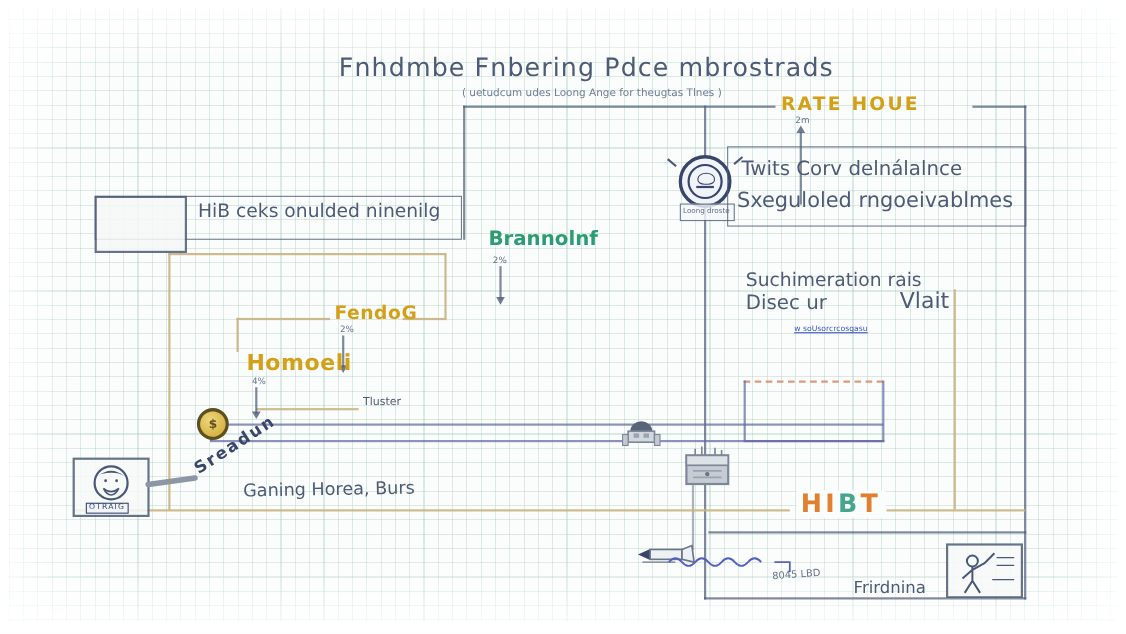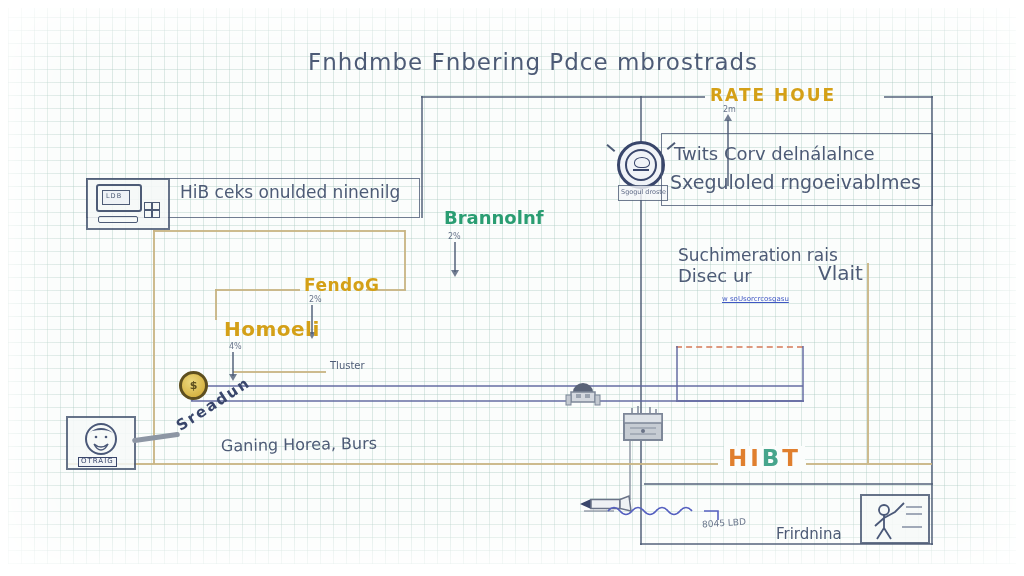--- a/index.html
+++ b/index.html
@@ -31,20 +31,21 @@
   .ann{position:absolute;font-size:8px;color:var(--ink);opacity:.85;white-space:nowrap;}
   .goldlbl{font-weight:bold;color:var(--gold);letter-spacing:.5px;}
   svg{position:absolute;overflow:visible;}
 </style>
 </head>
 <body>
 
 <div id="canvas">
 
   <div class="t" style="left:300px;top:42px;width:400px;text-align:center;font-size:23px;letter-spacing:1px;">Fnhdmbe Fnbering Pdce mbrostrads</div>
+  <div class="t" style="left:395px;top:72px;width:270px;text-align:center;font-size:9.5px;color:var(--ink-soft);">( uetudcum udes Loong Ange for theugtas Tlnes )</div>
 
   <div class="wh" style="left:413px;top:88px;width:284px;"></div>
   <div class="wh" style="left:876px;top:88px;width:49px;"></div>
   <div class="wv" style="left:413px;top:88px;height:122px;"></div>
   <div class="wv" style="left:632px;top:88px;height:449px;"></div>
   <div class="wv" style="left:923px;top:88px;height:449px;"></div>
   <div class="wh" style="left:632px;top:535px;width:293px;"></div>
   <div class="wh" style="left:636px;top:475px;width:289px;"></div>
   <div class="wv" style="left:621px;top:433px;height:59px;background:var(--gray);"></div>
 
@@ -55,21 +56,21 @@
 
   <div style="position:absolute;left:609px;top:133px;width:48px;height:48px;border:3px solid #39466b;
               border-radius:50%;background:#f0f3f7;box-sizing:border-box;">
     <div style="position:absolute;left:5px;top:5px;width:32px;height:32px;border:2px solid #39466b;border-radius:50%;box-sizing:border-box;"></div>
     <div style="position:absolute;left:14px;top:13px;width:14px;height:9px;border:1.5px solid #39466b;border-radius:50% 50% 40% 40%;"></div>
     <div style="position:absolute;left:13px;top:25px;width:16px;height:2px;background:#39466b;"></div>
   </div>
   <div style="position:absolute;left:598px;top:139px;width:10px;height:1.5px;background:var(--ink);transform:rotate(40deg);"></div>
   <div style="position:absolute;left:658px;top:137px;width:10px;height:1.5px;background:var(--ink);transform:rotate(-40deg);"></div>
   <div class="box1" style="left:610px;top:177px;width:50px;height:16px;background:#f6f8fa;">
-    <span class="t" style="left:2px;top:3px;font-size:6.5px;color:#39466b;">Sgogul droste</span>
+    <span class="t" style="left:2px;top:3px;font-size:6.5px;color:#39466b;">Loong droste</span>
   </div>
 
   <div class="box1" style="left:653px;top:125px;width:272px;height:73px;"></div>
   <div class="t" style="left:666px;top:136px;font-size:18px;">Twits Corv delnálalnce</div>
   <div class="t" style="left:662px;top:164px;font-size:19px;">Sxeguloled rngoeivablmes</div>
 
   <div class="t" style="left:670px;top:238px;font-size:17px;">Suchimeration rais</div>
   <div class="t" style="left:670px;top:258px;font-size:18px;">Disec ur</div>
   <div class="t" style="left:790px;top:254px;font-size:20px;margin-left:20px;">Vlait</div>
   <div class="t" style="left:714px;top:288px;font-size:7px;color:var(--link);text-decoration:underline;">w soUsorcrcosgasu</div>
@@ -89,28 +90,20 @@
   <div class="wh tan" style="left:207px;top:281px;width:85px;"></div>
   <div class="wh tan" style="left:358px;top:281px;width:40px;"></div>
   <div class="wv tan" style="left:207px;top:281px;height:31px;"></div>
   <div class="wh tan" style="left:225px;top:363px;width:93px;"></div>
   <div class="wh tan" style="left:60px;top:455px;width:650px;"></div>
   <div class="wh tan" style="left:798px;top:455px;width:126px;"></div>
   <div class="wv tan" style="left:859px;top:255px;height:200px;"></div>
 
   <div class="box1" style="left:78px;top:170px;width:334px;height:40px;"></div>
   <div class="box" style="left:78px;top:170px;width:84px;height:52px;background:#f6f9f8;"></div>
-  <div style="position:absolute;left:82px;top:172px;width:78px;height:48px;">
-    <div style="position:absolute;left:6px;top:4px;width:46px;height:28px;border:2px solid var(--ink);border-radius:3px;box-sizing:border-box;"></div>
-    <div style="position:absolute;left:12px;top:10px;width:26px;height:13px;border:1px solid var(--ink);background:#eef2f6;"></div>
-    <span class="t" style="left:16px;top:13px;font-size:6.5px;letter-spacing:1px;">LDB</span>
-    <div style="position:absolute;left:54px;top:22px;width:16px;height:16px;border:1.5px solid var(--ink);box-sizing:border-box;
-                background:linear-gradient(0deg,transparent 45%,#4d5b76 45% 55%,transparent 55%),linear-gradient(90deg,transparent 45%,#4d5b76 45% 55%,transparent 55%);"></div>
-    <div style="position:absolute;left:8px;top:36px;width:40px;height:7px;border:1.5px solid var(--ink);border-radius:2px;box-sizing:border-box;"></div>
-  </div>
   <div class="t" style="left:172px;top:175px;font-size:17px;">HiB ceks onulded ninenilg</div>
 
   <div class="t" style="left:436px;top:200px;font-size:18px;font-weight:bold;color:var(--green);">Brannolnf</div>
   <div class="ann" style="left:440px;top:224px;">2%</div>
   <div class="wv" style="left:446px;top:234px;height:30px;"></div>
   <div class="arrD" style="left:443px;top:262px;"></div>
 
   <div class="t goldlbl" style="left:296px;top:268px;font-size:17px;">FendoG</div>
   <div class="ann" style="left:301px;top:287px;">2%</div>
   <div class="wv" style="left:303px;top:297px;height:29px;"></div>

